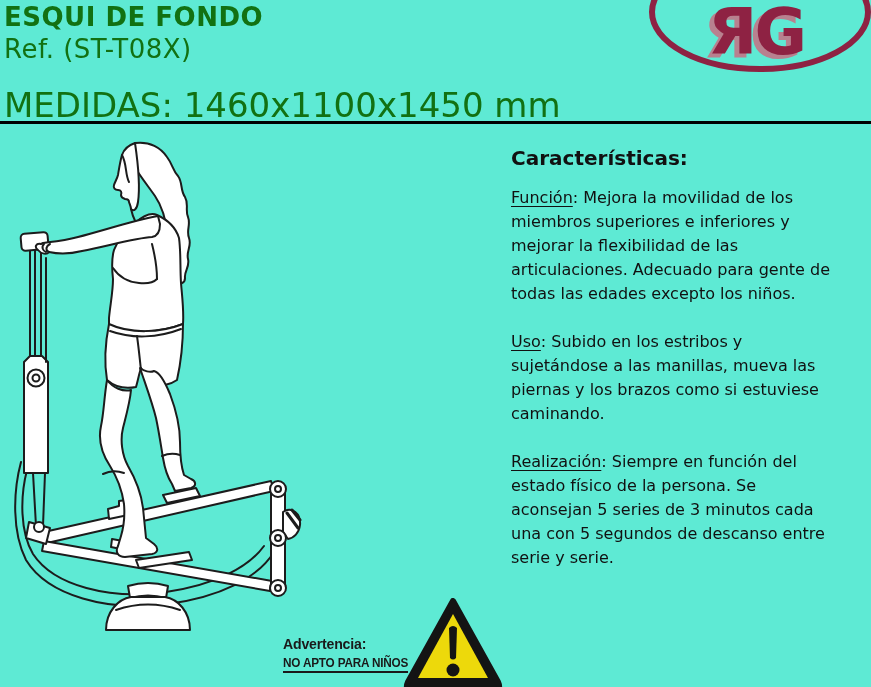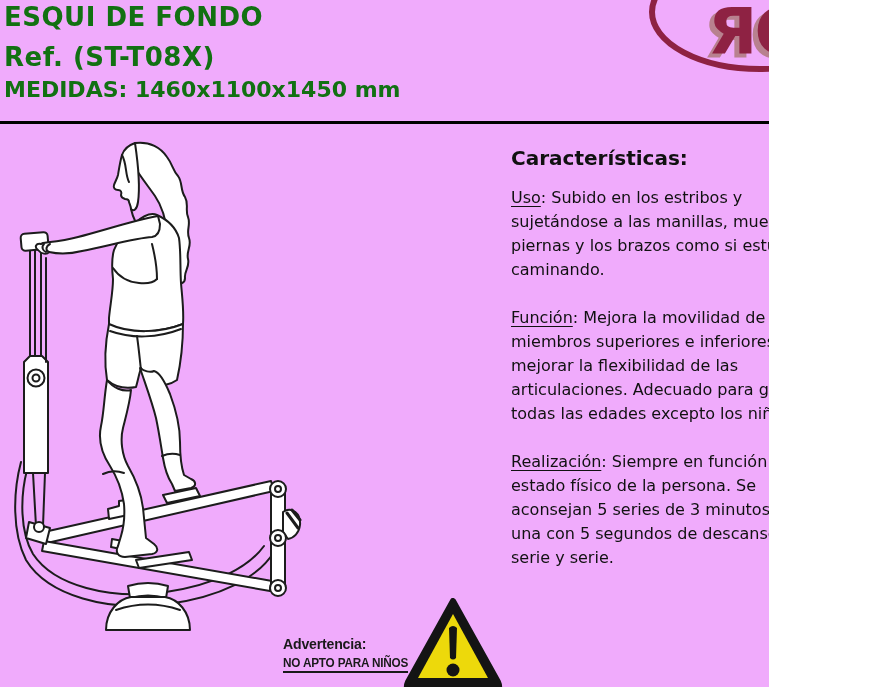--- a/index.html
+++ b/index.html
@@ -1,24 +1,24 @@
 <!DOCTYPE html>
 <html><head>
 <meta charset="utf-8">
 <style>
   html,body{margin:0;padding:0;background:#fff;}
   #page{
-    position:relative; width:769px; height:687px; overflow:hidden;
-    background:#f0abfc; font-family:"DejaVu Sans", sans-serif;
+    position:relative; width:871px; height:687px; overflow:hidden;
+    background:#5eead4; font-family:"DejaVu Sans", sans-serif;
   }
   
   .header-block{position:absolute; left:4px; top:1px; color:#127112;}
   .header-block .t1{font-size:26px; font-weight:bold; line-height:32px; letter-spacing:.5px;}
-  .header-block .t2{font-size:26px; font-weight:bold; line-height:32px; letter-spacing:.5px;margin-top:8px;}
-  .header-block .t3{font-size:22px; font-weight:bold; line-height:33px;}
+  .header-block .t2{font-size:26px; font-weight:normal; line-height:32px; letter-spacing:.5px;}
+  .header-block .t3{font-size:34px; font-weight:normal; line-height:33px;margin-top:24px;}
   .logo{position:absolute; left:630px; top:0; width:241px; height:78px;}
   .rule{position:absolute; left:0; top:121px; width:871px; height:3px; background:#000;}
   
   .illus{position:absolute; left:0; top:140px; width:330px; height:530px;}
   
   .col{position:absolute; left:511px; top:146px; width:360px; color:#111;}
   .col h2{margin:0 0 16px 0; font-size:20px; font-weight:bold;}
   .col p{margin:0 0 24px 0; font-size:16px; line-height:24px; white-space:pre-line;}
   .col .lead{text-decoration:underline; text-underline-offset:3px;}
   
@@ -101,29 +101,29 @@
       <path fill="none" d="M110,191 C132,199 158,198 181,189"></path>
       <path fill="none" d="M137,196 C139,210 140,222 141,230"></path>
       <path fill="#fff" d="M140,228 C146,246 152,262 156,278 C159,292 161,306 163,318 C165,330 168,338 172,344 L175,351 L191,348 C197,346 196,341 191,339 L184,335 C181,326 180,314 180,302 C180,286 176,270 170,254 C165,242 159,232 154,231 C150,233 144,231 140,228 Z"></path>
       <path fill="#fff" d="M107,240 C104,258 104,272 101,286 C98,300 102,314 110,326 C117,337 122,350 124,364 C125,376 124,386 121,396 L118,406 C115,412 118,417 125,417 L152,414 C158,413 159,408 154,404 L146,398 C145,388 144,378 143,368 C141,352 135,338 128,326 C122,315 120,300 123,288 C126,276 130,262 131,250 C123,252 113,248 107,240 Z"></path>
       <path fill="none" d="M103,334 Q113,329 124,333 M162,316 Q171,312 180,315"></path>
     </g>
   </svg>
 
   <div class="col">
     <h2>Características:</h2>
-    <p><span class="lead">Uso</span><span>: Subido en los estribos y
-sujetándose a las manillas, mueva las
-piernas y los brazos como si estuviese
-caminando.</span></p>
     <p><span class="lead">Función</span><span>: Mejora la movilidad de los
 miembros superiores e inferiores y
 mejorar la flexibilidad de las
 articulaciones. Adecuado para gente de
 todas las edades excepto los niños.</span></p>
+    <p><span class="lead">Uso</span><span>: Subido en los estribos y
+sujetándose a las manillas, mueva las
+piernas y los brazos como si estuviese
+caminando.</span></p>
     <p><span class="lead">Realización</span><span>: Siempre en función del
 estado físico de la persona. Se
 aconsejan 5 series de 3 minutos cada
 una con 5 segundos de descanso entre
 serie y serie.</span></p>
   </div>
 
   <div class="warn-text">
     <div class="w1">Advertencia:</div>
     <span class="w2">NO APTO PARA NIÑOS</span>

